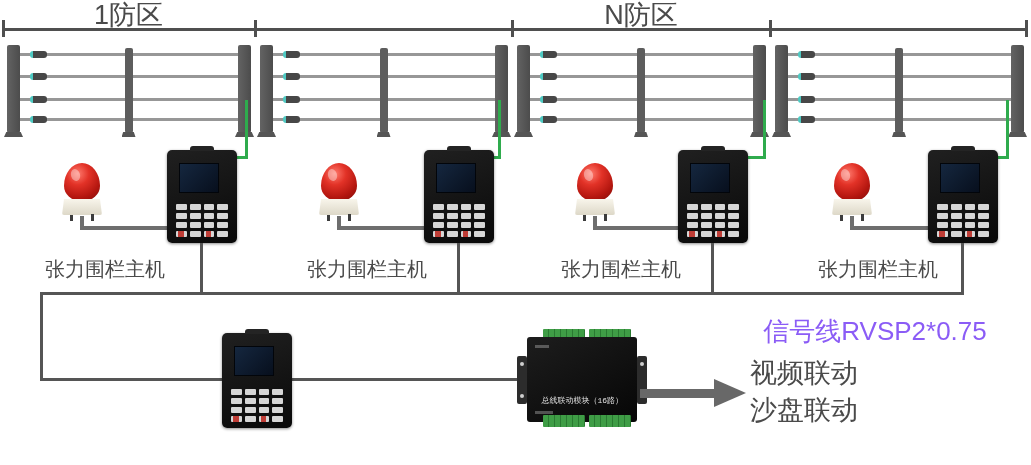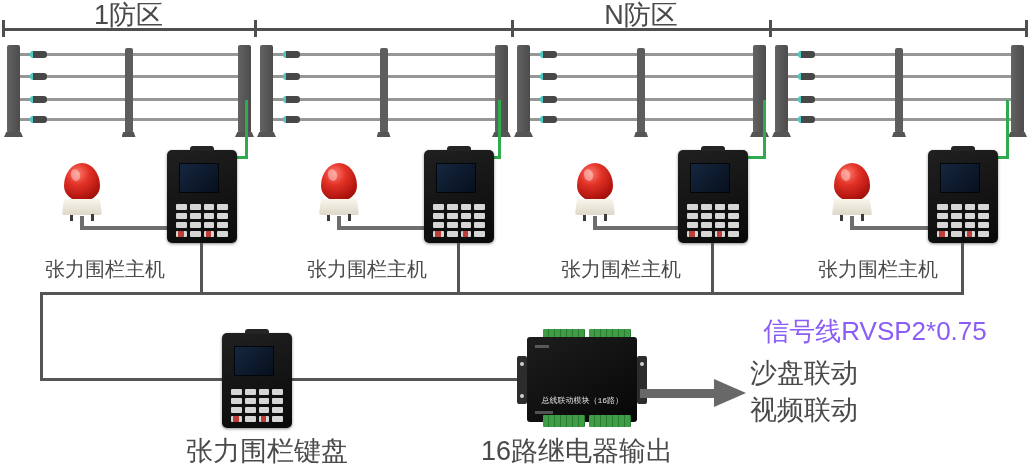--- a/index.html
+++ b/index.html
@@ -298,37 +298,35 @@
         <div class="key"></div>
         <div class="key"></div>
         <div class="key"></div>
         <div class="key"></div>
         <div class="key key-red"></div>
         <div class="key"></div>
         <div class="key key-red"></div>
         <div class="key"></div>
       </div>
   </div>
-  <div class="lbl lbl-sm" style="left:167px;top:436px;width:200px">张力围栏键盘</div>
 
   <div class="relay">
     <div class="r-term" style="left:26px;top:3px"></div>
     <div class="r-term" style="left:72px;top:3px"></div>
     <div class="r-body">
       <div class="r-text">总线联动模块（16路）</div>
       <div class="r-print" style="left:8px;top:8px;width:14px"></div>
       <div class="r-print" style="left:8px;bottom:8px;width:18px"></div>
     </div>
     <div class="r-term" style="left:26px;top:89px"></div>
     <div class="r-term" style="left:72px;top:89px"></div>
     <div class="r-flange" style="left:0"></div>
     <div class="r-flange" style="left:120px"></div>
   </div>
-  <div class="lbl lbl-sm" style="left:477px;top:436px;width:200px">16路继电器输出</div>
 
   <div class="arrow-shaft"></div>
   <div class="arrow-head"></div>
   <div class="out-text">
+    <div>视频联动</div>
     <div>沙盘联动</div>
-    <div>视频联动</div>
   </div>
 
 </div>
 
 </body></html>

